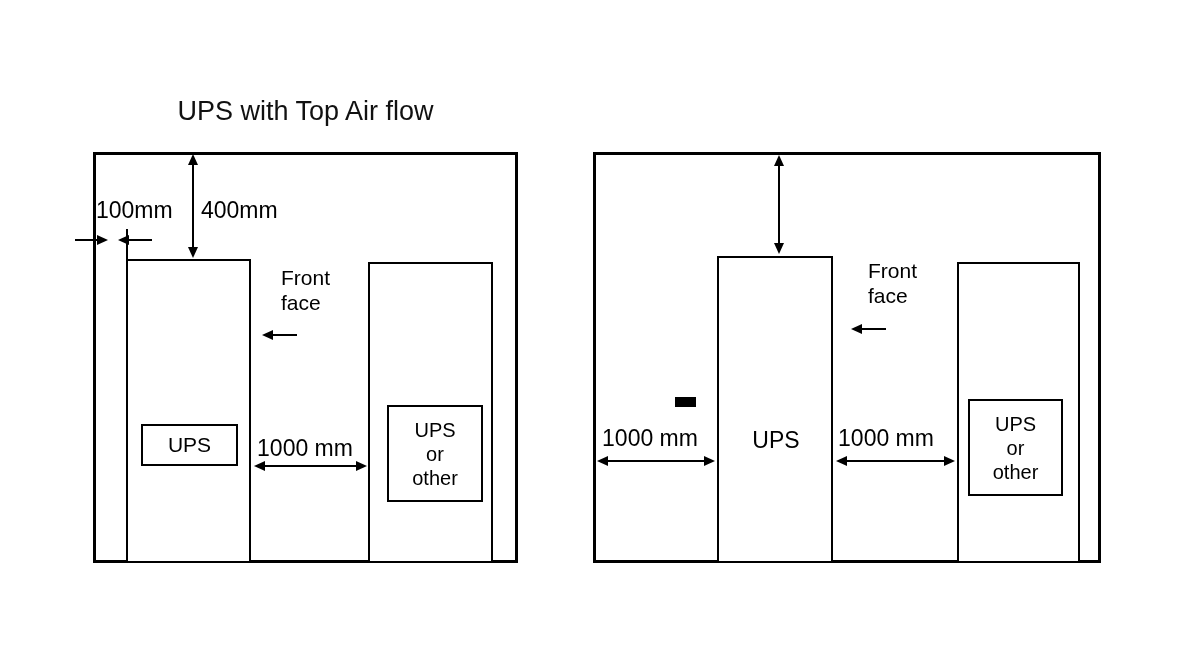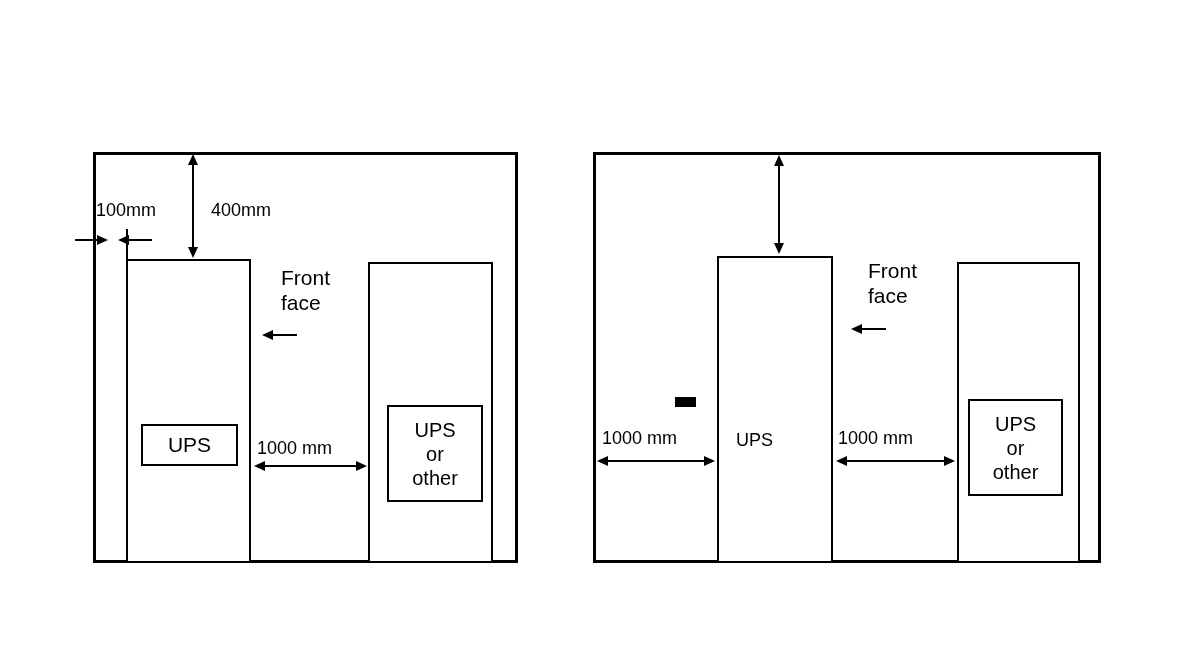--- a/index.html
+++ b/index.html
@@ -43,62 +43,63 @@
     align-items: center;
     justify-content: center;
     text-align: center;
     font-size: 20px;
     line-height: 24px;
     white-space: pre-line;
     background: #ffffff;
   }
   .dim-label {
     position: absolute;
-    font-size: 18px;
+    font-size: 23px;
     line-height: 24px;
     white-space: nowrap;
   }
-  .dim-label.centered { white-space: nowrap; }
+  .dim-label.centered { text-align: center; white-space: nowrap; }
   .wrap-label {
     position: absolute;
     font-size: 21px;
     line-height: 25px;
   }
   .hl { position: absolute; height: 2px; background: #000000; }
   .vl { position: absolute; width: 2px; background: #000000; }
   .ah { position: absolute; width: 0; height: 0; }
   .ah.up    { border-left: 5px solid transparent; border-right: 5px solid transparent; border-bottom: 11px solid #000000; }
   .ah.down  { border-left: 5px solid transparent; border-right: 5px solid transparent; border-top: 11px solid #000000; }
   .ah.left  { border-top: 5px solid transparent; border-bottom: 5px solid transparent; border-right: 11px solid #000000; }
   .ah.right { border-top: 5px solid transparent; border-bottom: 5px solid transparent; border-left: 11px solid #000000; }
   .solid-bar { position: absolute; background: #000000; }
 </style>
 </head>
 <body>
 
 <div id="canvas">
 
+  <div class="title" style="left:93px; top:94px; width:425px;">UPS with Top Air flow</div>
 
   <div class="room" style="left:93px; top:152px; width:425px; height:411px;"></div>
 
   <div class="cabinet" style="left:126px; top:259px; width:125px; height:304px;"></div>
 
   <div class="vl" style="left:126px; top:229px; height:32px;"></div>
 
   <div class="cabinet" style="left:368px; top:262px; width:125px; height:301px;"></div>
 
   <div class="dim-label" style="left:96px; top:198px;">100mm</div>
   <div>
     <div class="hl" style="left:75px; top:239px; width:25px;"></div>
     <div class="ah right" style="left:97px; top:235px;"></div>
     <div class="ah left" style="left:118px; top:235px;"></div>
     <div class="hl" style="left:127px; top:239px; width:25px;"></div>
   </div>
 
-  <div class="dim-label" style="left:211px; top:198px;">400mm</div>
+  <div class="dim-label" style="left:201px; top:198px;">400mm</div>
   <div>
     <div class="vl" style="left:192px; top:160px; height:90px;"></div>
     <div class="ah up" style="left:188px; top:154px;"></div>
     <div class="ah down" style="left:188px; top:247px;"></div>
   </div>
 
   <div class="wrap-label" style="left:281px; top:265px; width:64px;">Front face</div>
   <div>
     <div class="ah left" style="left:262px; top:330px;"></div>
     <div class="hl" style="left:272px; top:334px; width:25px;"></div>

